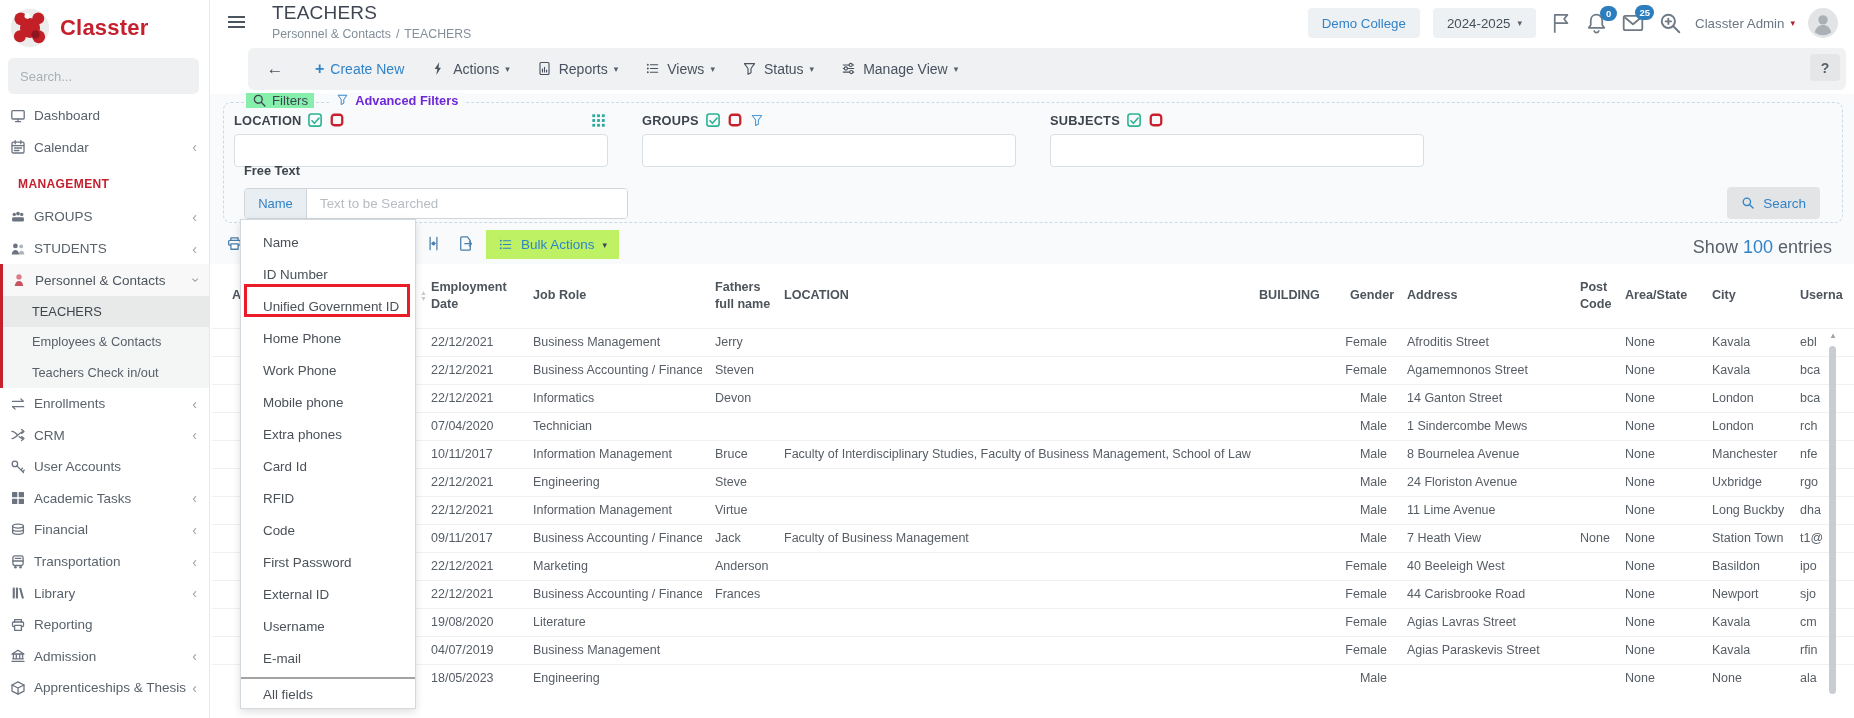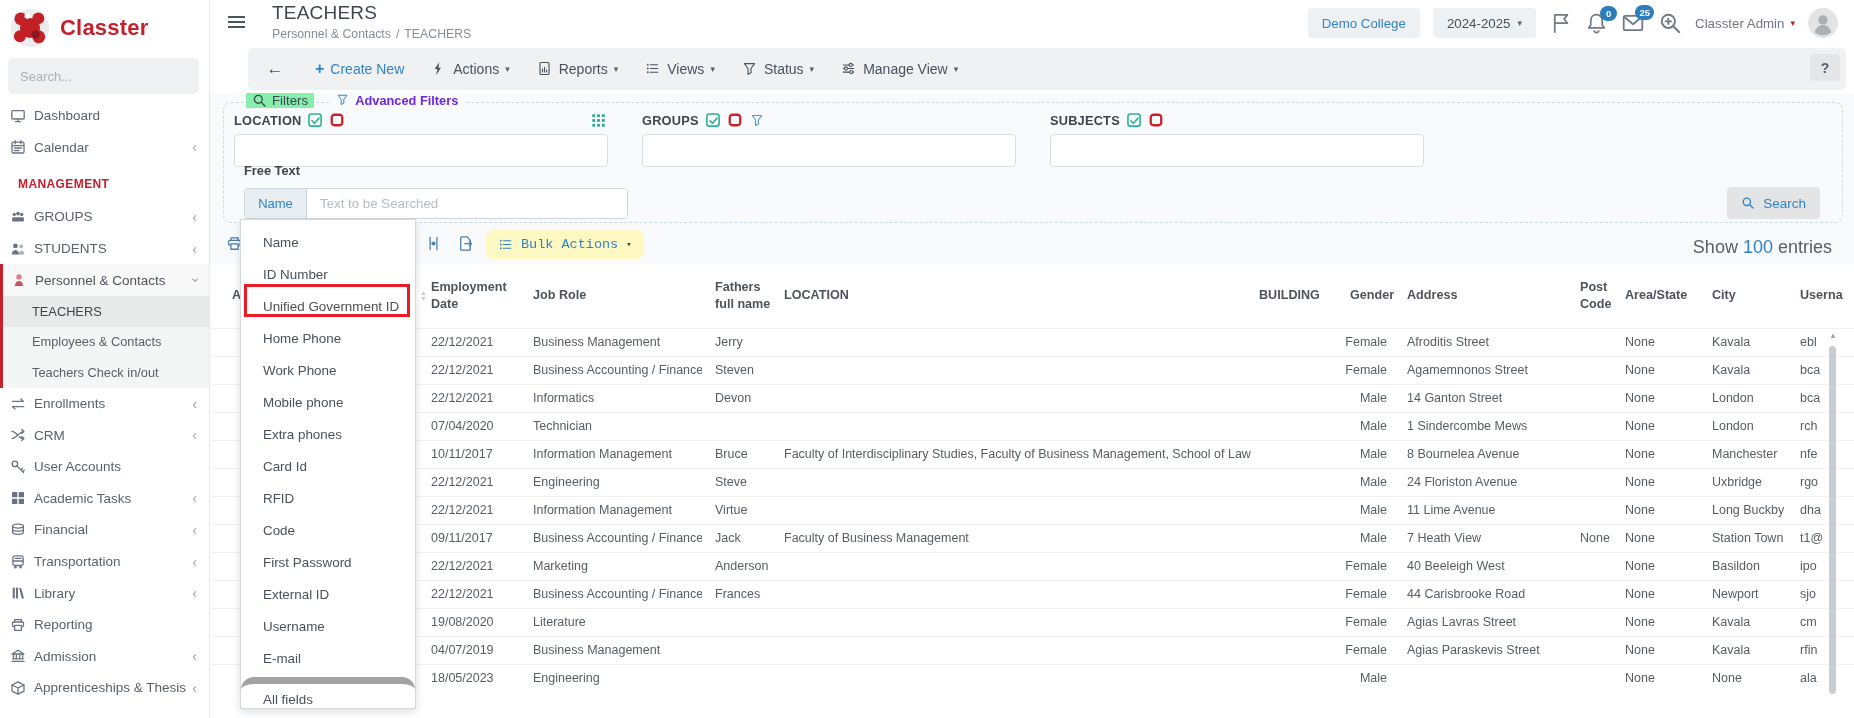--- a/index.html
+++ b/index.html
@@ -65,21 +65,21 @@
   .freetext-label { position:absolute; left:20px; top:60px; font-size:12.8px; font-weight:bold; color:#3d444e; }
   .ft-group { position:absolute; left:20px; top:85px; width:384px; height:31px; display:flex; border:1px solid #cfd5da; border-radius:4px; background:#fff; overflow:hidden; }
   .ft-field { width:62px; background:#e9eef3; border:none; border-right:1px solid #cfd5da; color:#3183c8; font-size:13px; font-family:inherit; cursor:pointer; }
   .ft-input { flex:1; border:none; outline:none; padding:0 13px; font-size:13.3px; color:#5a6268; font-family:inherit; }
   .ft-input::placeholder { color:#b6bcc2; }
   .search-btn { position:absolute; right:22px; top:84px; height:32px; padding:0 14px; background:#e3e4e6; border:none; border-radius:4px; color:#3183c8; font-size:13.5px; font-family:inherit; display:flex; align-items:center; gap:7px; cursor:pointer; }
 
   
   .grid-bar { position:absolute; left:0; right:0; top:228px; height:34px; z-index:2; }
   .gb-icon { position:absolute; top:7px; display:inline-flex; cursor:pointer; }
-  .bulk-btn { position:absolute; left:276px; top:2px; height:29px; padding:0 12px; background:#fef9c3; border:none; border-radius:8px; color:#3183c8; font-size:13.5px; font-family:Liberation Mono, monospace; display:flex; align-items:center; gap:8px; cursor:pointer; }
+  .bulk-btn { position:absolute; left:276px; top:2px; height:29px; padding:0 12px; background:#bef264; border:none; border-radius:0; color:#3183c8; font-size:13.5px; font-family:Liberation Sans, sans-serif; display:flex; align-items:center; gap:8px; cursor:pointer; }
   .bulk-btn .caret { color:#3c4652; }
   .show-entries { position:absolute; right:22px; top:9px; font-size:18px; color:#596069; }
   .show-entries .cnt { color:#3183c8; cursor:pointer; }
 
   
   .table-zone { position:absolute; left:0; right:0; top:264px; bottom:0; background:#fff; z-index:1; }
   table { border-collapse:collapse; table-layout:fixed; width:1642px; margin-left:2px; }
   th { height:64px; vertical-align:middle; text-align:left; font-size:12.6px; font-weight:bold; color:#4d545c; line-height:1.35; position:relative; cursor:pointer; }
   td { height:28px; font-size:12.5px; color:#565d65; white-space:nowrap; overflow:hidden; }
   tbody tr { border-top:1px solid #f0f0f0; }
@@ -92,21 +92,21 @@
   .c7  { padding-left:10px; } .c8 { padding-left:8px;margin-left:16px; } .c9 { padding-left:8px; }
   .c10 { padding-left:10px; } .c11 { padding-left:8px; }
   .sort-ic { position:absolute; left:3px; top:50%; transform:translateY(-50%); display:flex; flex-direction:column; line-height:6px; font-size:7px; color:#c6cbd0; }
   .vscroll { position:absolute; left:1618px; top:330px; width:10px; bottom:0; z-index:4; }
   .sc-caret { display:block; text-align:center; font-size:9px; color:#9aa1a7; height:14px; }
   .sc-thumb { position:absolute; left:1px; top:16px; width:7px; height:348px; background:#c9cdd1; border-radius:4px; }
 
   
   .dropdown { position:absolute; left:30px; top:219px; width:176px; height:490px; background:#fff; border:1px solid #d4d9de; box-shadow:0 3px 8px rgba(0,0,0,.13); padding-top:7px; z-index:40; }
   .dd-item { height:32px; line-height:32px; padding-left:22px; font-size:13.4px; color:#4a5158; cursor:pointer; white-space:nowrap; }
-  .dd-item.last { border-top:7px solid #a3a3a3; margin-top:2px;border-radius:13px; }
+  .dd-item.last { border-top:2px solid #a3a3a3; margin-top:2px; }
   .annotation { position:absolute; left:34px; top:284px; width:166px; height:33px; border:3px solid #ea1c27; z-index:50; pointer-events:none; }
 </style>
 </head>
 <body>
 
 <div class="app">
 
   <aside class="sidebar">
     <div class="logo-row">
       <span class="icon16" style="width:44px;height:44px;flex:0 0 44px;">

